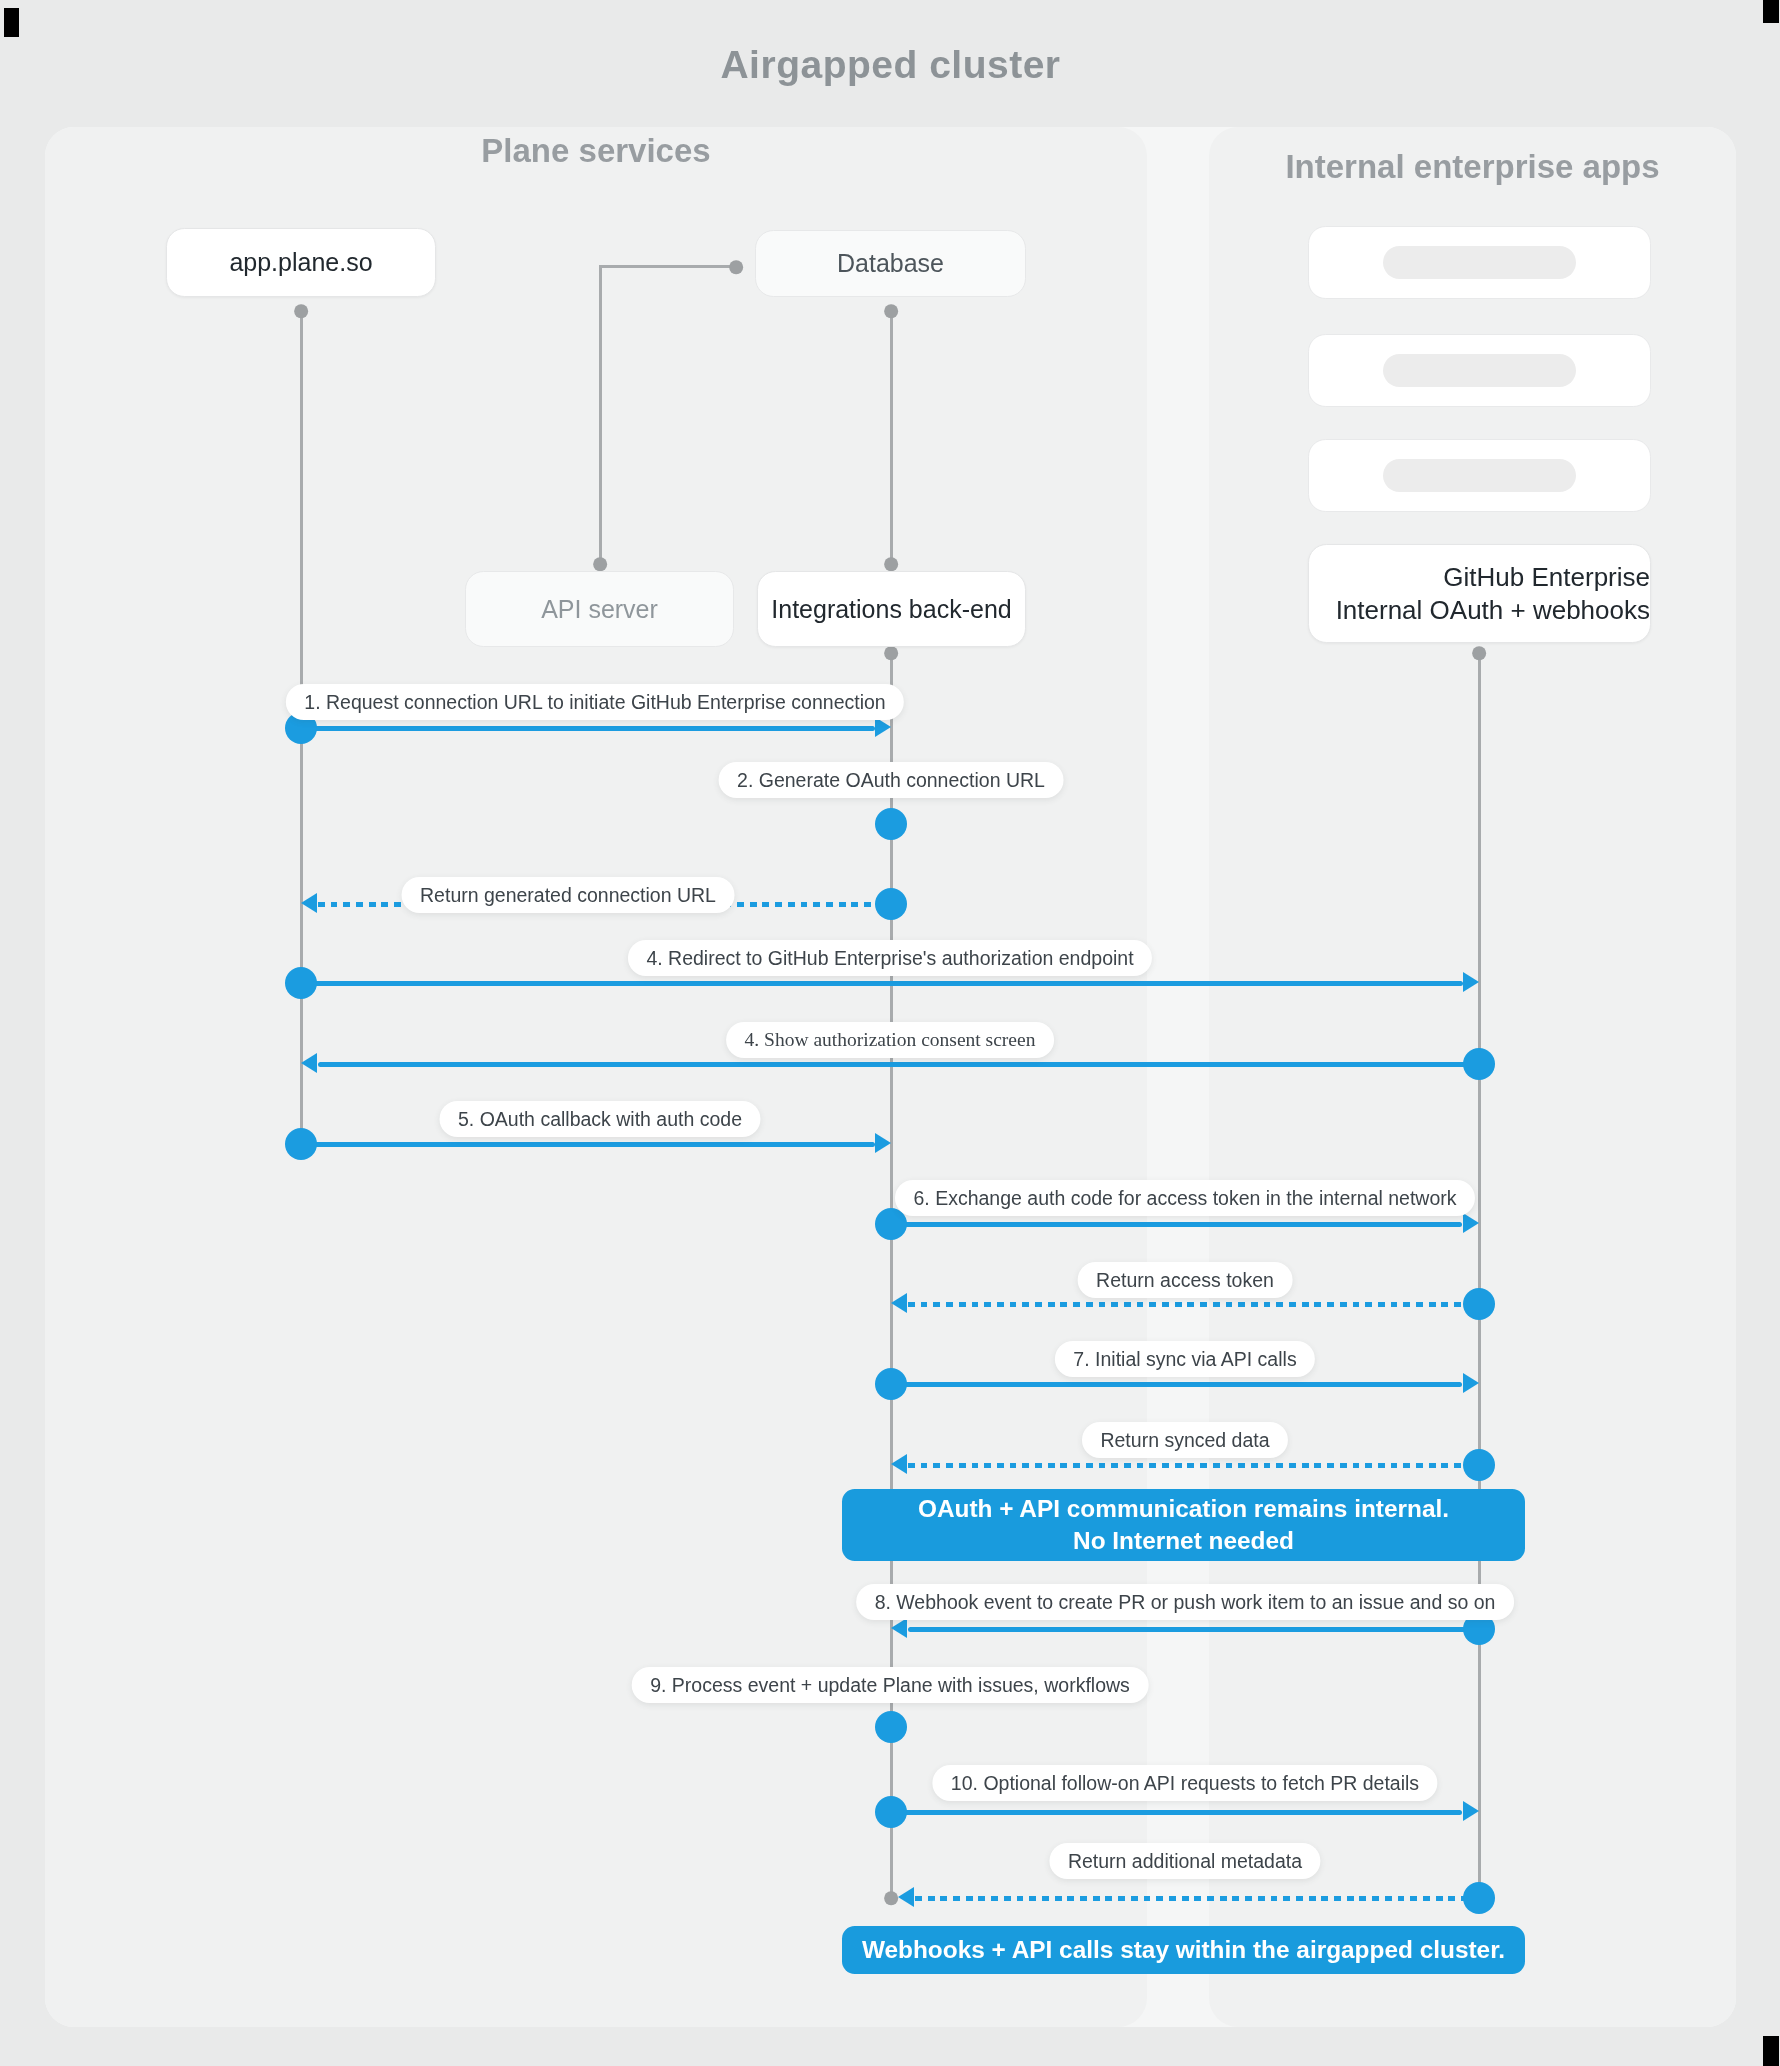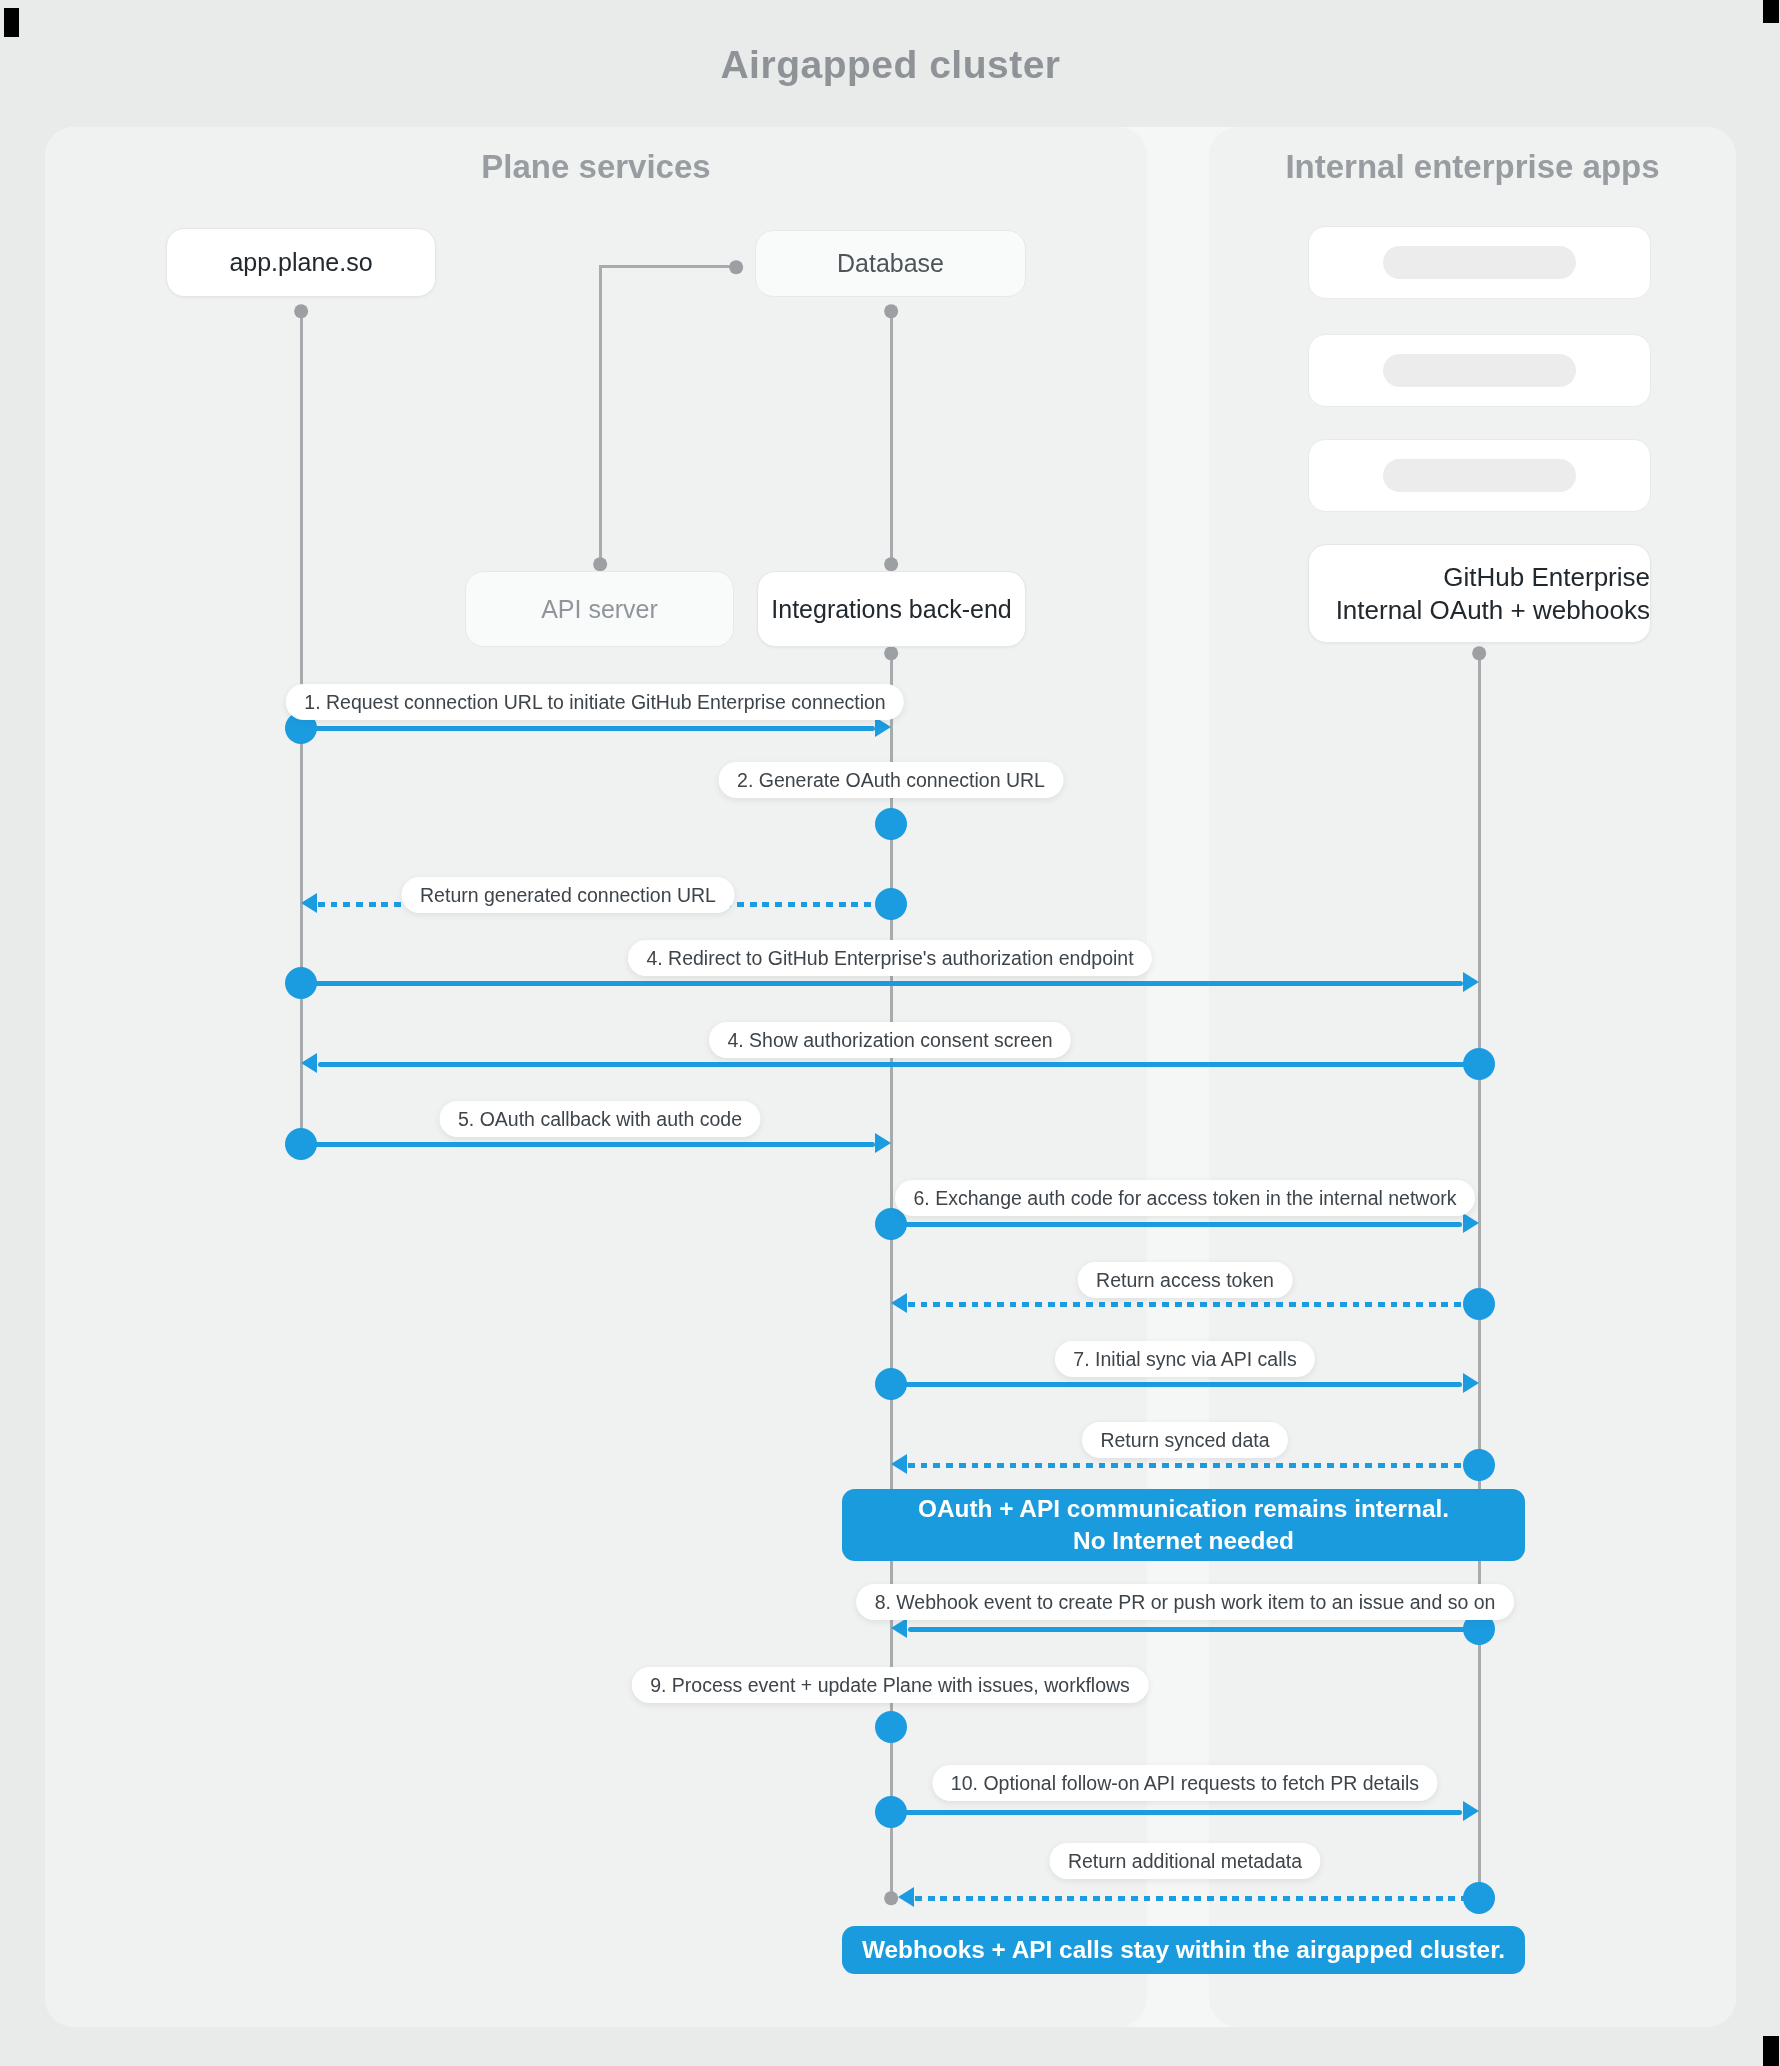--- a/index.html
+++ b/index.html
@@ -94,21 +94,21 @@
   <div class="corner-mark" style="left:3.9px;top:7.8px;width:15.6px;height:29px;"></div>
   <div class="corner-mark" style="left:1763px;top:0;width:15.6px;height:23.4px;"></div>
   <div class="corner-mark" style="left:1763px;top:2036px;width:15.6px;height:30px;"></div>
 
   <div class="page-title">Airgapped cluster</div>
 
   <div class="panel-wrap"></div>
   <div class="panel panel-left"></div>
   <div class="panel panel-right"></div>
 
-  <div class="panel-heading" style="left:45px;top:148px;width:1102px;">Plane services</div>
+  <div class="panel-heading" style="left:45px;top:132px;width:1102px;">Plane services</div>
   <div class="panel-heading" style="left:1209px;top:148px;width:527px;">Internal enterprise apps</div>
 
   <div class="lifeline" style="left:599px;top:265px;width:138px;height:2.9px;"></div>
   <div class="lifeline" style="left:599px;top:265px;width:2.9px;height:298px;"></div>
   <div class="lifeline" style="left:890px;top:311px;width:2.9px;height:255px;"></div>
 
   <div class="lifeline" style="left:300px;top:311px;width:2.9px;height:833px;"></div>
   <div class="lifeline" style="left:890px;top:655px;width:2.9px;height:1242px;"></div>
   <div class="lifeline" style="left:1478px;top:655px;width:2.9px;height:1242px;"></div>
 
@@ -162,21 +162,21 @@
   <div class="msg-pill" style="left:568px;top:878px;margin-top:17px;">Return generated connection URL</div>
 
   <div class="blue-dot" style="left:301px;top:983px;"></div>
   <div class="msg-line" style="left:301px;top:981px;width:1162px;"></div>
   <div class="arrow-head right" style="left:1463px;top:972px;"></div>
   <div class="msg-pill" style="left:890px;top:958px;">4. Redirect to GitHub Enterprise's authorization endpoint</div>
 
   <div class="blue-dot" style="left:1479px;top:1064px;"></div>
   <div class="msg-line" style="left:318px;top:1062px;width:1162px;"></div>
   <div class="arrow-head left" style="left:301px;top:1053px;"></div>
-  <div class="msg-pill" style="left:890px;top:1040px;">4. Show authorization consent screen</div>
+  <div class="msg-pill" style="left:890px;top:1040px;font-family:Liberation Serif, serif;">4. Show authorization consent screen</div>
 
   <div class="blue-dot" style="left:301px;top:1144px;"></div>
   <div class="msg-line" style="left:301px;top:1142px;width:574px;"></div>
   <div class="arrow-head right" style="left:875px;top:1133px;"></div>
   <div class="msg-pill" style="left:600px;top:1119px;">5. OAuth callback with auth code</div>
 
   <div class="blue-dot" style="left:891px;top:1224px;"></div>
   <div class="msg-line" style="left:891px;top:1222px;width:571px;"></div>
   <div class="arrow-head right" style="left:1463px;top:1213px;"></div>
   <div class="msg-pill" style="left:1185px;top:1198px;">6. Exchange auth code for access token in the internal network</div>

